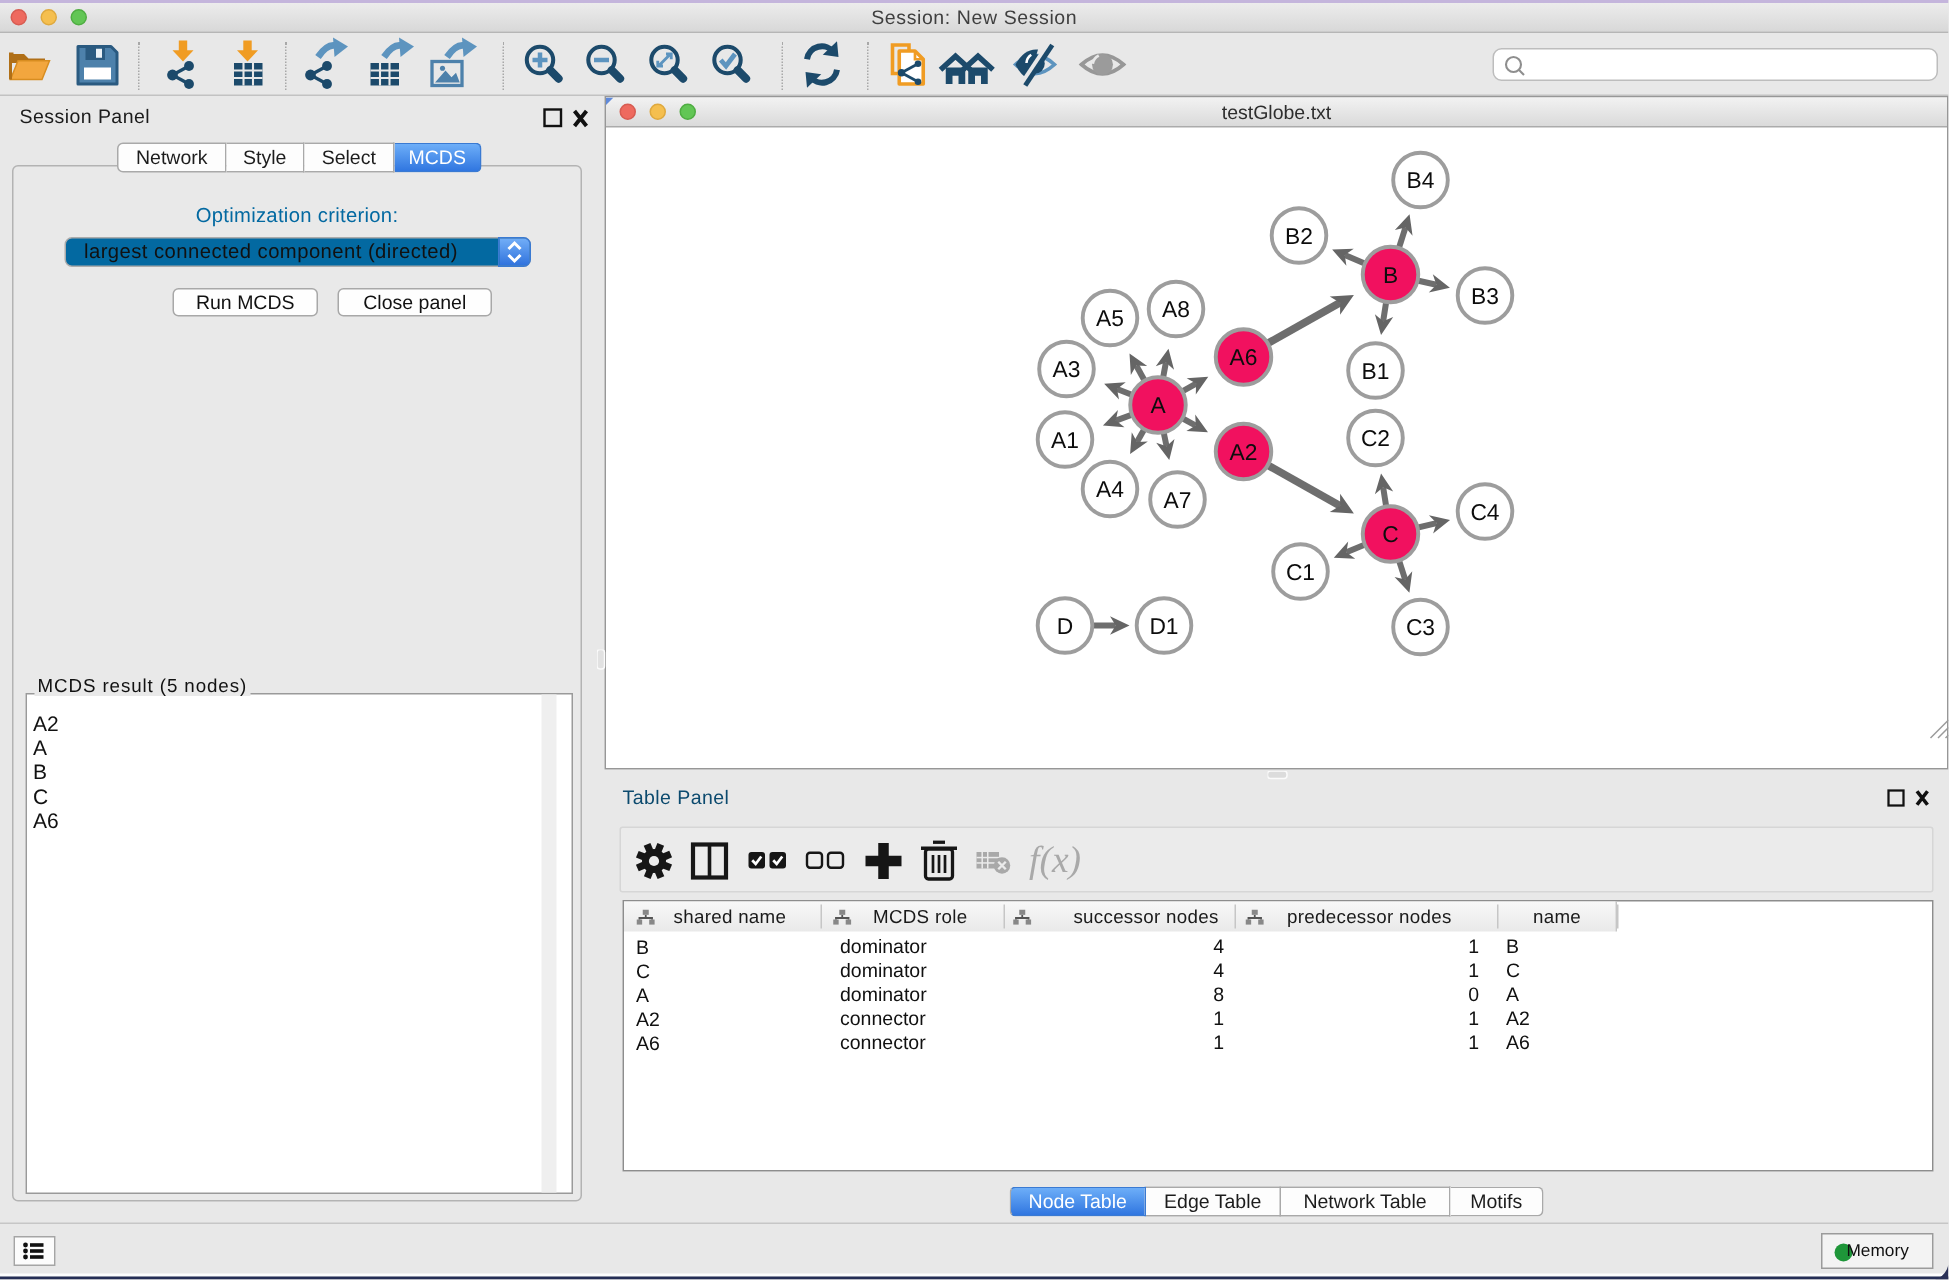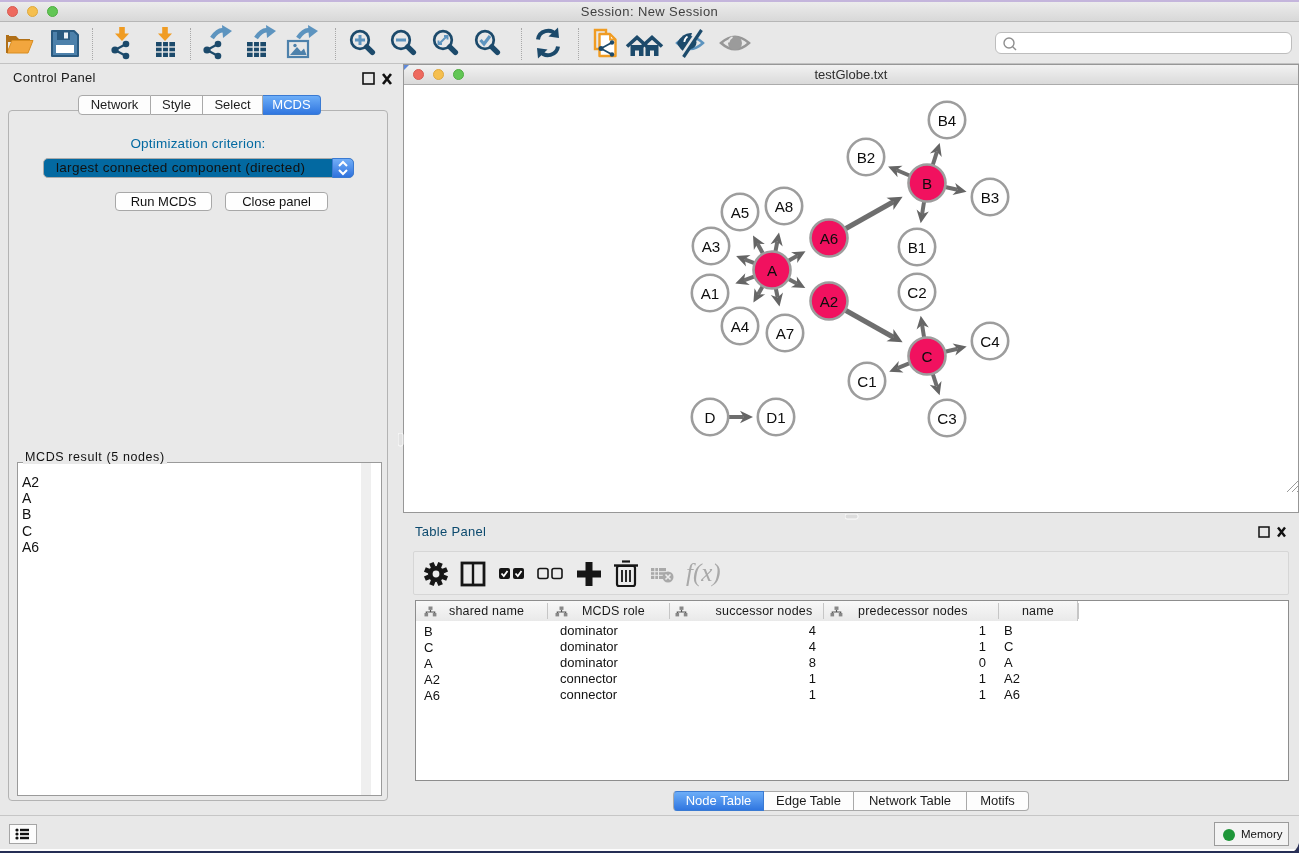--- a/index.html
+++ b/index.html
@@ -165,21 +165,21 @@
   <div class="vsep" style="left:521px; top:5px; height:32px;"></div>
   <div class="vsep" style="left:578px; top:5px; height:32px;"></div>
 </div>
 <div id="search" class="abs">
   <svg width="20" height="20" style="position:absolute;left:4px;top:1px;">
     <circle cx="9" cy="9" r="5" fill="none" stroke="#8e8e8e" stroke-width="1.4"></circle>
     <line x1="12.7" y1="12.7" x2="16" y2="16" stroke="#8e8e8e" stroke-width="1.4"></line>
   </svg>
 </div>
 
-<div id="cp-title" class="abs">Control Panel</div>
+<div id="cp-title" class="abs">Session Panel</div>
 <svg class="abs" style="left:362px;top:72px;" width="32" height="14">
   <rect x="1" y="1" width="11" height="11" fill="none" stroke="#111" stroke-width="1.6"></rect>
   <path d="M21 2 L29 12 M29 2 L21 12" stroke="#111" stroke-width="2.6"></path>
 </svg>
 <div id="cp-inner" class="abs"></div>
 <div id="cp-tabs" class="tabseg abs">
   <div class="tb">Network</div>
     <div class="tb">Style</div>
     <div class="tb">Select</div>
     <div class="tb sel">MCDS</div>
@@ -421,21 +421,21 @@
       <circle cx="7" cy="13" r="1.6" fill="#111"></circle>
     <rect x="10" y="3.8" width="9" height="2.4" fill="#111"></rect>
       <rect x="10" y="7.8" width="9" height="2.4" fill="#111"></rect>
       <rect x="10" y="11.8" width="9" height="2.4" fill="#111"></rect>
   </svg>
 </div>
 <div id="mem-btn" class="abs">
   <svg width="14" height="14" style="position:absolute;left:7px;top:5px;">
       <circle cx="7" cy="7" r="6" fill="#1e9639"></circle>
     </svg>
-  <span style="position:absolute;left:26px;top:5px;">Memory</span>
+  <span style="position:absolute;left:16px;top:5px;">Memory</span>
 </div>
 <div id="bottomstrip-w" class="abs"></div>
 <div id="bottomstrip-d" class="abs"></div>
 <svg class="abs" style="left:398px;top:433px;" width="6" height="14">
   <rect x="0" y="0" width="5" height="13" rx="2" fill="#e2e2e2" stroke="#fbfbfb" stroke-width="1"></rect>
 </svg>
 <svg class="abs" style="left:845px;top:514px;" width="14" height="6">
   <rect x="0" y="0" width="13" height="5" rx="2" fill="#dcdcdc" stroke="#fbfbfb" stroke-width="1"></rect>
 </svg>
 <svg class="abs" style="left:404px;top:65px;" width="5" height="5">

